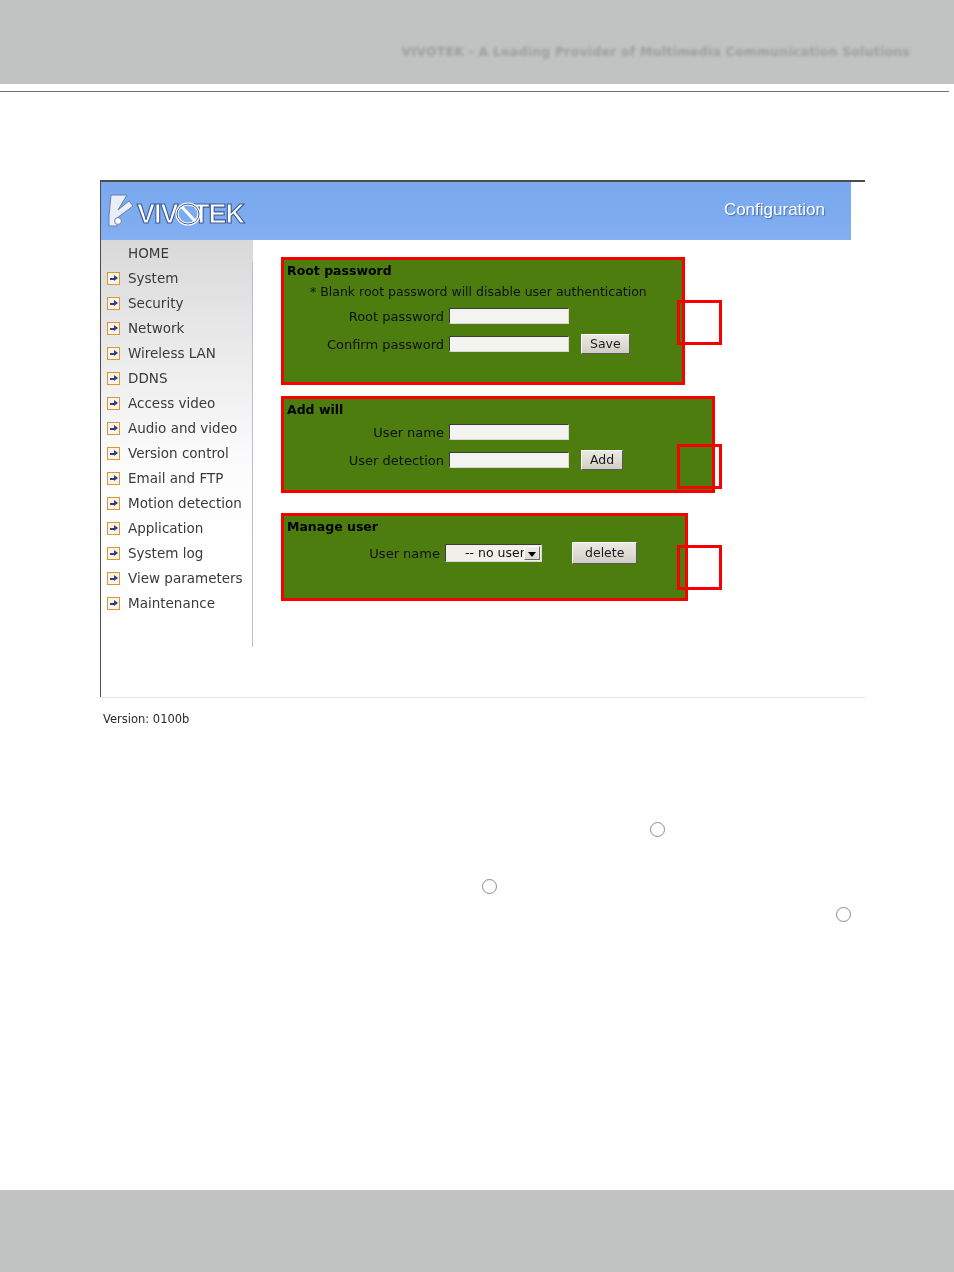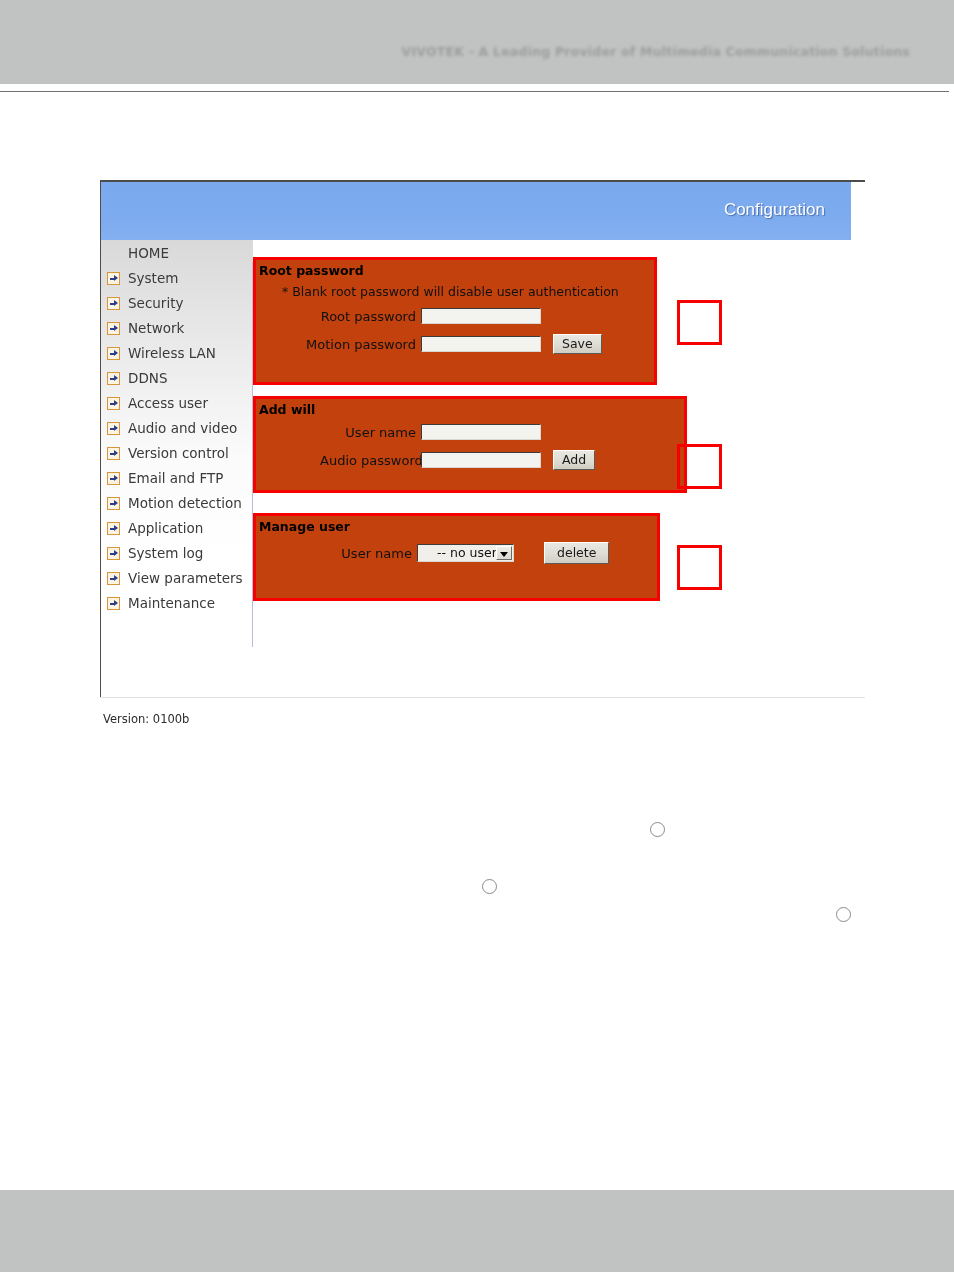--- a/index.html
+++ b/index.html
@@ -175,22 +175,23 @@
     font-size: 11.5px;
     color: #2a2a2a;
     font-family: "DejaVu Sans", sans-serif;
     white-space: nowrap;
   }
 
   
   .panel {
     position: absolute;
     border: 3px solid #f60000;
-    background: #c2410c;
-    box-sizing: border-box;
+    background: #4d7c0f;
+    box-sizing: border-box;
+    margin-left: 28px;
   }
   #panel-root     { left: 153px; top: 77px;  width: 404px; height: 128px; }
   #panel-add      { left: 153px; top: 216px; width: 434px; height: 97px;  }
   #panel-manage   { left: 153px; top: 333px; width: 407px; height: 88px;  }
 
   .panel-heading {
     position: absolute;
     left: 3px; top: 3px;
     font-size: 12.5px;
     font-weight: bold;
@@ -308,20 +309,35 @@
 <div class="page-top-rule"></div>
 <div class="page-bottom-band"></div>
 
 <div class="ui-frame">
 
   <div class="ui-topline"></div>
   <div class="ui-leftline"></div>
   <div class="ui-bottomline"></div>
 
   <div class="ui-banner">
+    <div class="logo">
+      <svg width="155" height="40" viewBox="0 0 155 40">
+        <g>
+          <path d="M6 3 L22 3 L13 18 L24 9 L28 14 L12 26 L12 34 L4 34 L4 24 Z" fill="#e9eef7" stroke="#6a7ea8" stroke-width="1"></path>
+          <circle cx="13" cy="29" r="3.4" fill="#ffffff" stroke="#6a7ea8" stroke-width="1"></circle>
+        </g>
+        <g fill="#ffffff" stroke="#3a5a9a" stroke-width="1.1" font-family="Liberation Sans, sans-serif" font-size="27" font-weight="bold" letter-spacing="-1">
+          <text x="32" y="31">VIV</text>
+          <text x="88" y="31">TEK</text>
+        </g>
+        <ellipse cx="83" cy="22" rx="11" ry="10" fill="none" stroke="#ffffff" stroke-width="3.2"></ellipse>
+        <ellipse cx="83" cy="22" rx="11" ry="10" fill="none" stroke="#3a5a9a" stroke-width="1"></ellipse>
+        <path d="M77 15 L90 29" stroke="#ffffff" stroke-width="3"></path>
+      </svg>
+    </div>
     <div class="banner-title">Configuration</div>
   </div>
 
 
   <div class="sidebar">
     <div class="menu">
       <div class="menu-home">
         <span>HOME</span>
       </div>
       <div class="menu-item">
@@ -339,21 +355,21 @@
       <div class="menu-item">
         <span class="bullet"></span>
         <span>Wireless LAN</span>
       </div>
       <div class="menu-item">
         <span class="bullet"></span>
         <span>DDNS</span>
       </div>
       <div class="menu-item">
         <span class="bullet"></span>
-        <span>Access user</span>
+        <span>Access video</span>
       </div>
       <div class="menu-item">
         <span class="bullet"></span>
         <span>Audio and video</span>
       </div>
       <div class="menu-item">
         <span class="bullet"></span>
         <span>Version control</span>
       </div>
       <div class="menu-item">
@@ -388,36 +404,36 @@
   <div class="panel" id="panel-root">
     <div class="panel-heading">Root password</div>
     <div class="panel-note">* Blank root password will disable user authentication</div>
 
     <div class="field-row" style="left:50px; top:48px;">
       <span class="field-label" style="width:110px;">Root password</span>
       <input class="text-input" type="password" value="" style="">
     </div>
 
     <div class="field-row" style="left:34px; top:74px;">
-      <span class="field-label" style="width:126px;">Motion password</span>
+      <span class="field-label" style="width:126px;">Confirm password</span>
       <input class="text-input" type="password" value="" style="">
       <button class="btn" style="margin-left:12px;">Save</button>
     </div>
   </div>
 
   <div class="panel" id="panel-add">
     <div class="panel-heading">Add will</div>
 
     <div class="field-row" style="left:80px; top:25px;">
       <span class="field-label" style="width:80px;">User name</span>
       <input class="text-input" type="text" value="" style="">
     </div>
 
     <div class="field-row" style="left:64px; top:51px;">
-      <span class="field-label" style="width:96px;">Audio password</span>
+      <span class="field-label" style="width:96px;">User detection</span>
       <input class="text-input" type="password" value="" style="">
       <button class="btn" style="margin-left:12px;">Add</button>
     </div>
   </div>
 
   <div class="panel" id="panel-manage">
     <div class="panel-heading">Manage user</div>
 
     <div class="field-row" style="left:76px; top:26px;">
       <span class="field-label" style="width:80px;">User name</span>

